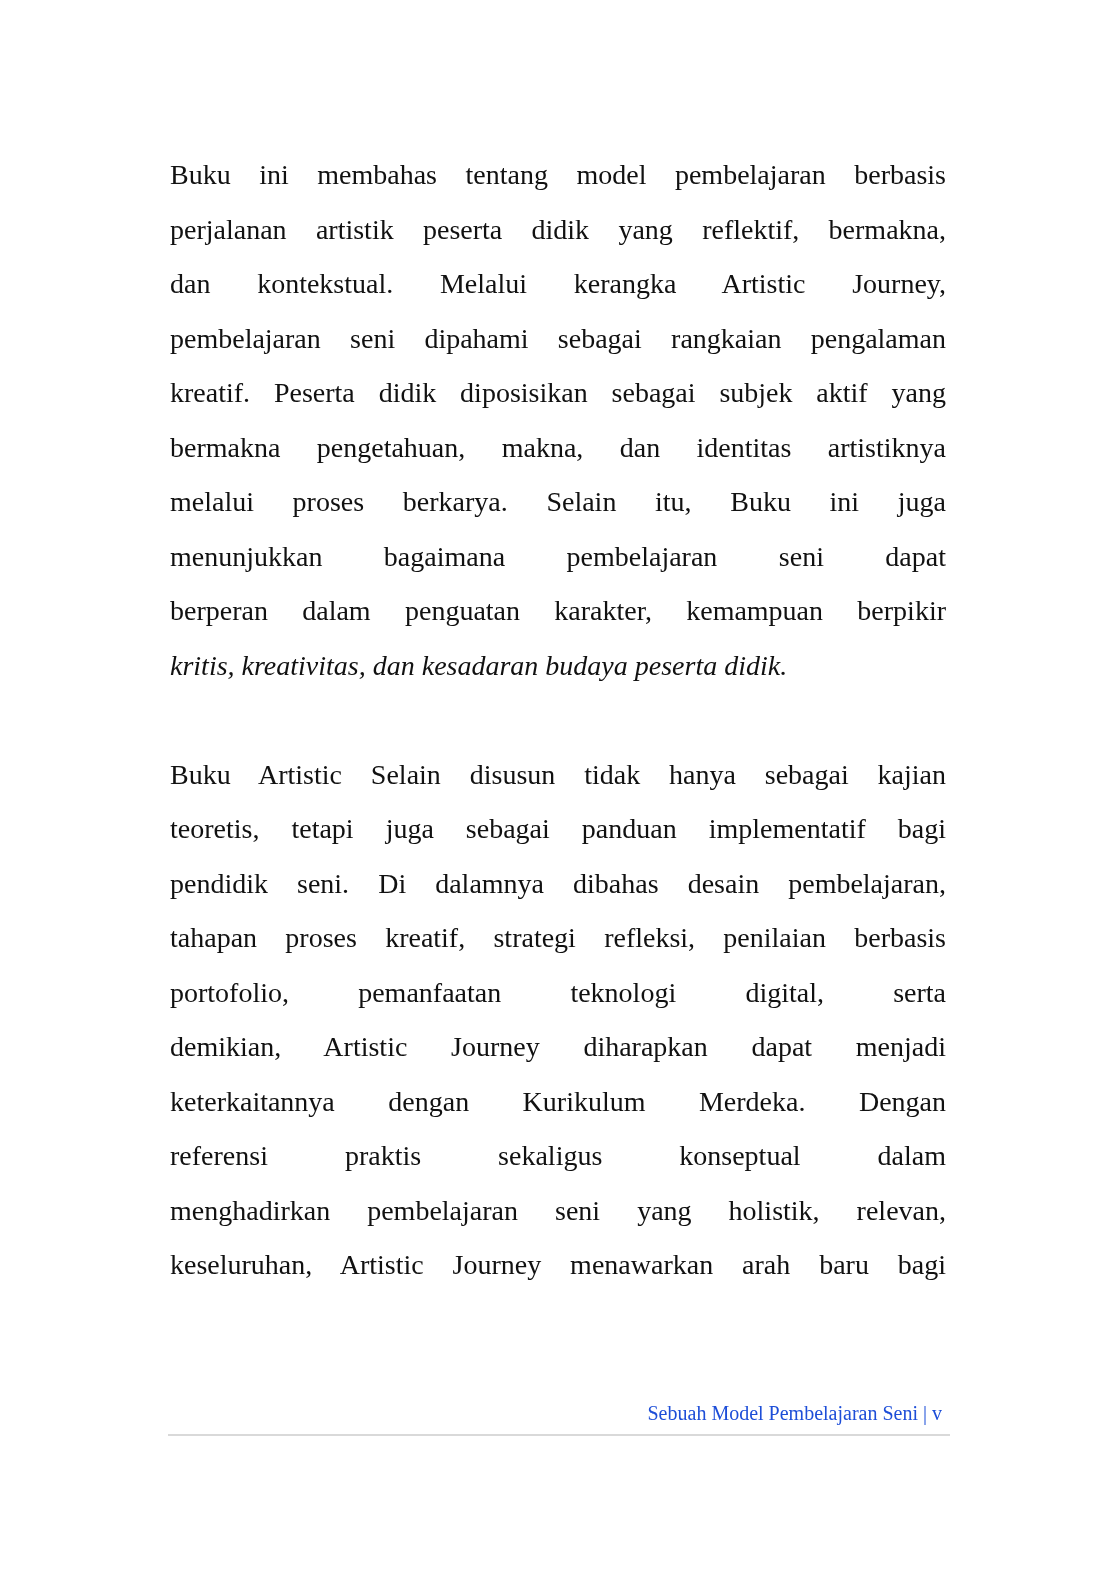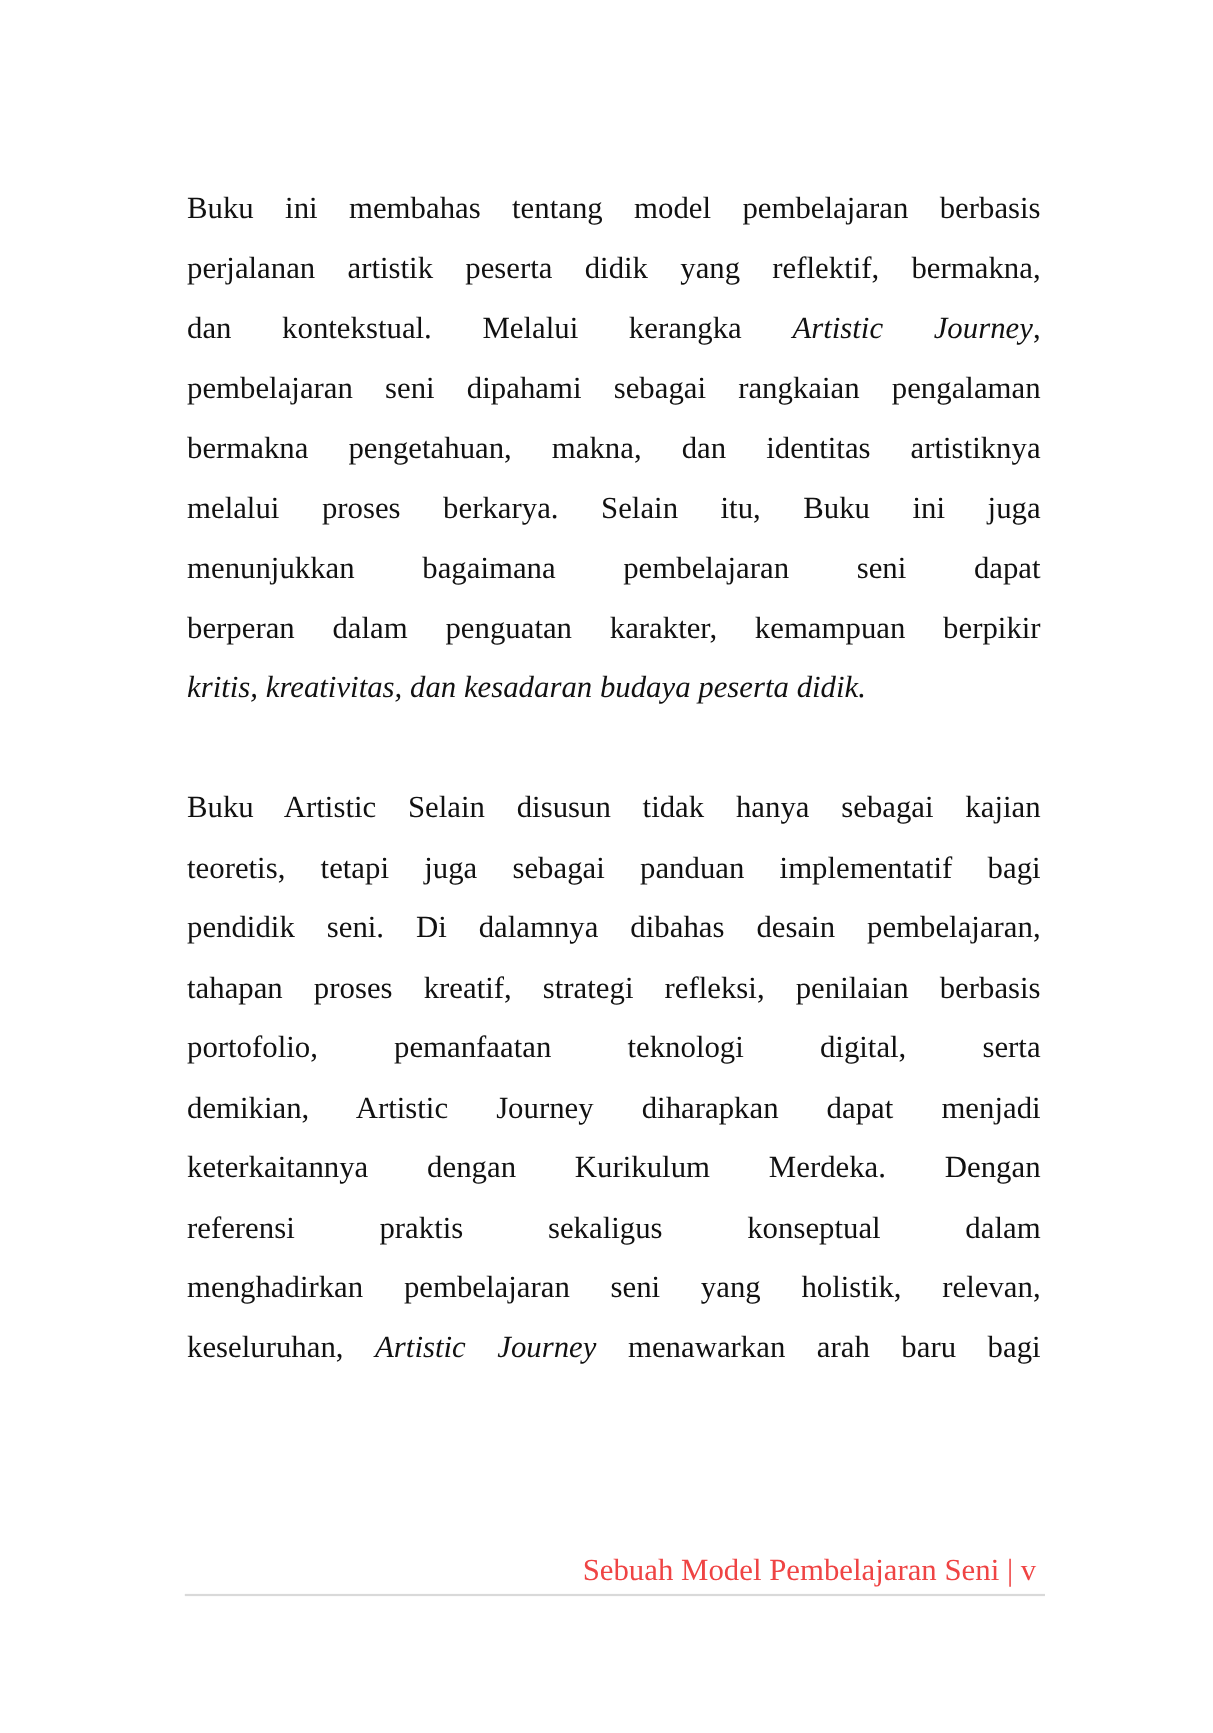--- a/index.html
+++ b/index.html
@@ -12,21 +12,20 @@
     background: #ffffff;
     font-family: "Liberation Serif", "DejaVu Serif", serif;
     color: #111111;
     overflow: hidden;
     position: relative;
   }
   .page {
     position: absolute;
     inset: 0;
     background: #ffffff;
-    margin-top: 15px;
   }
   .textblock {
     position: absolute;
     left: 170px;
     top: 148px;
     width: 776px;
     font-size: 28px;
   }
   .paragraph + .paragraph {
     margin-top: 54.5px;
@@ -36,31 +35,30 @@
     line-height: 54.5px;
     text-align: justify;
     text-align-last: justify;
     white-space: normal;
   }
   .line.end {
     text-align-last: left;
     font-style: italic;
   }
   .it {
-    font-style: italic;
   }
   .footer-text {
     position: absolute;
     left: 170px;
     top: 1399px;
     width: 772px;
-    font-size: 28px;
+    font-size: 20px;
     line-height: 28px;
     text-align: right;
-    color: #ef4444;
+    color: #1d4ed8;
   }
   .footer-rule {
     position: absolute;
     left: 168px;
     top: 1434px;
     width: 782px;
     height: 2px;
     background: #d9d9d9;
   }
 </style>
@@ -68,20 +66,21 @@
 <body>
 
 <div class="page">
 
   <div class="textblock">
       <div class="paragraph">
         <div class="line"><span>Buku ini membahas tentang model pembelajaran berbasis</span></div>
         <div class="line"><span>perjalanan artistik peserta didik yang reflektif, bermakna,</span></div>
         <div class="line"><span>dan kontekstual. Melalui kerangka </span><span class="it">Artistic Journey</span><span>,</span></div>
         <div class="line"><span>pembelajaran seni dipahami sebagai rangkaian pengalaman</span></div>
+        <div class="line"><span>kreatif. Peserta didik diposisikan sebagai subjek aktif yang</span></div>
         <div class="line"><span>bermakna pengetahuan, makna, dan identitas artistiknya</span></div>
         <div class="line"><span>melalui proses berkarya. Selain itu, Buku ini juga</span></div>
         <div class="line"><span>menunjukkan bagaimana pembelajaran seni dapat</span></div>
         <div class="line"><span>berperan dalam penguatan karakter, kemampuan berpikir</span></div>
         <div class="line end"><span>kritis, kreativitas, dan kesadaran budaya peserta didik.</span></div>
       </div>
       <div class="paragraph">
         <div class="line"><span>Buku Artistic Selain disusun tidak hanya sebagai kajian</span></div>
         <div class="line"><span>teoretis, tetapi juga sebagai panduan implementatif bagi</span></div>
         <div class="line"><span>pendidik seni. Di dalamnya dibahas desain pembelajaran,</span></div>

